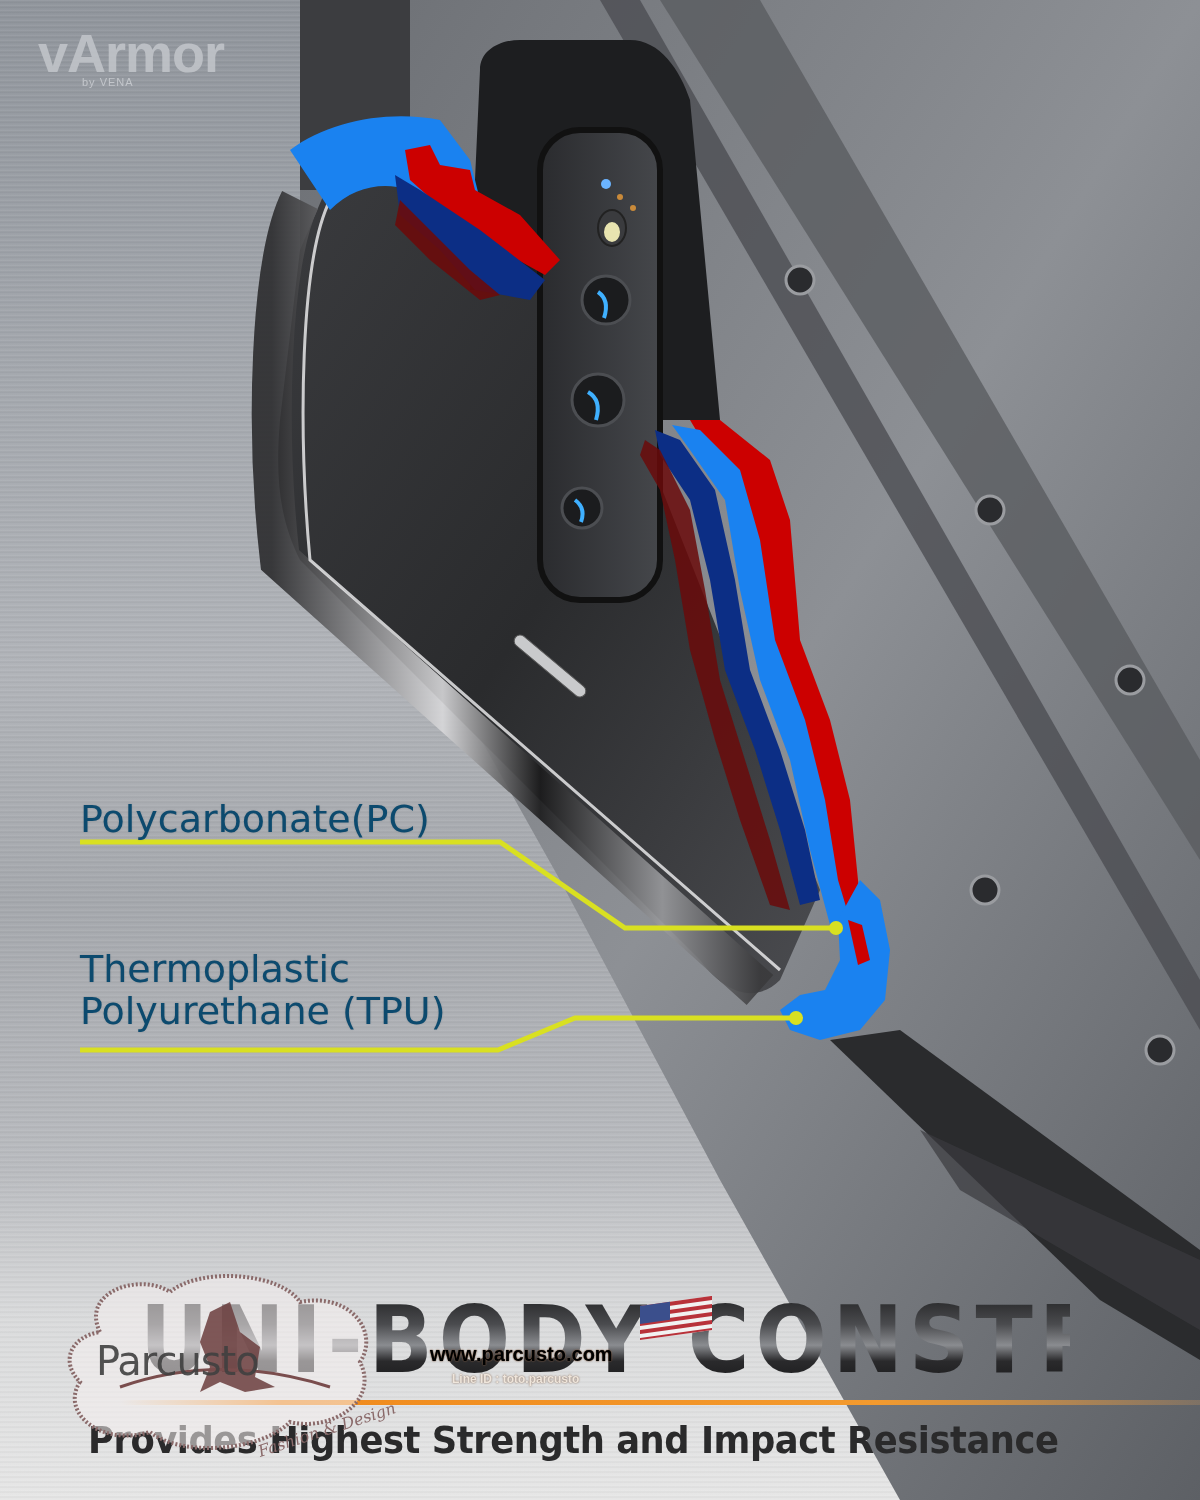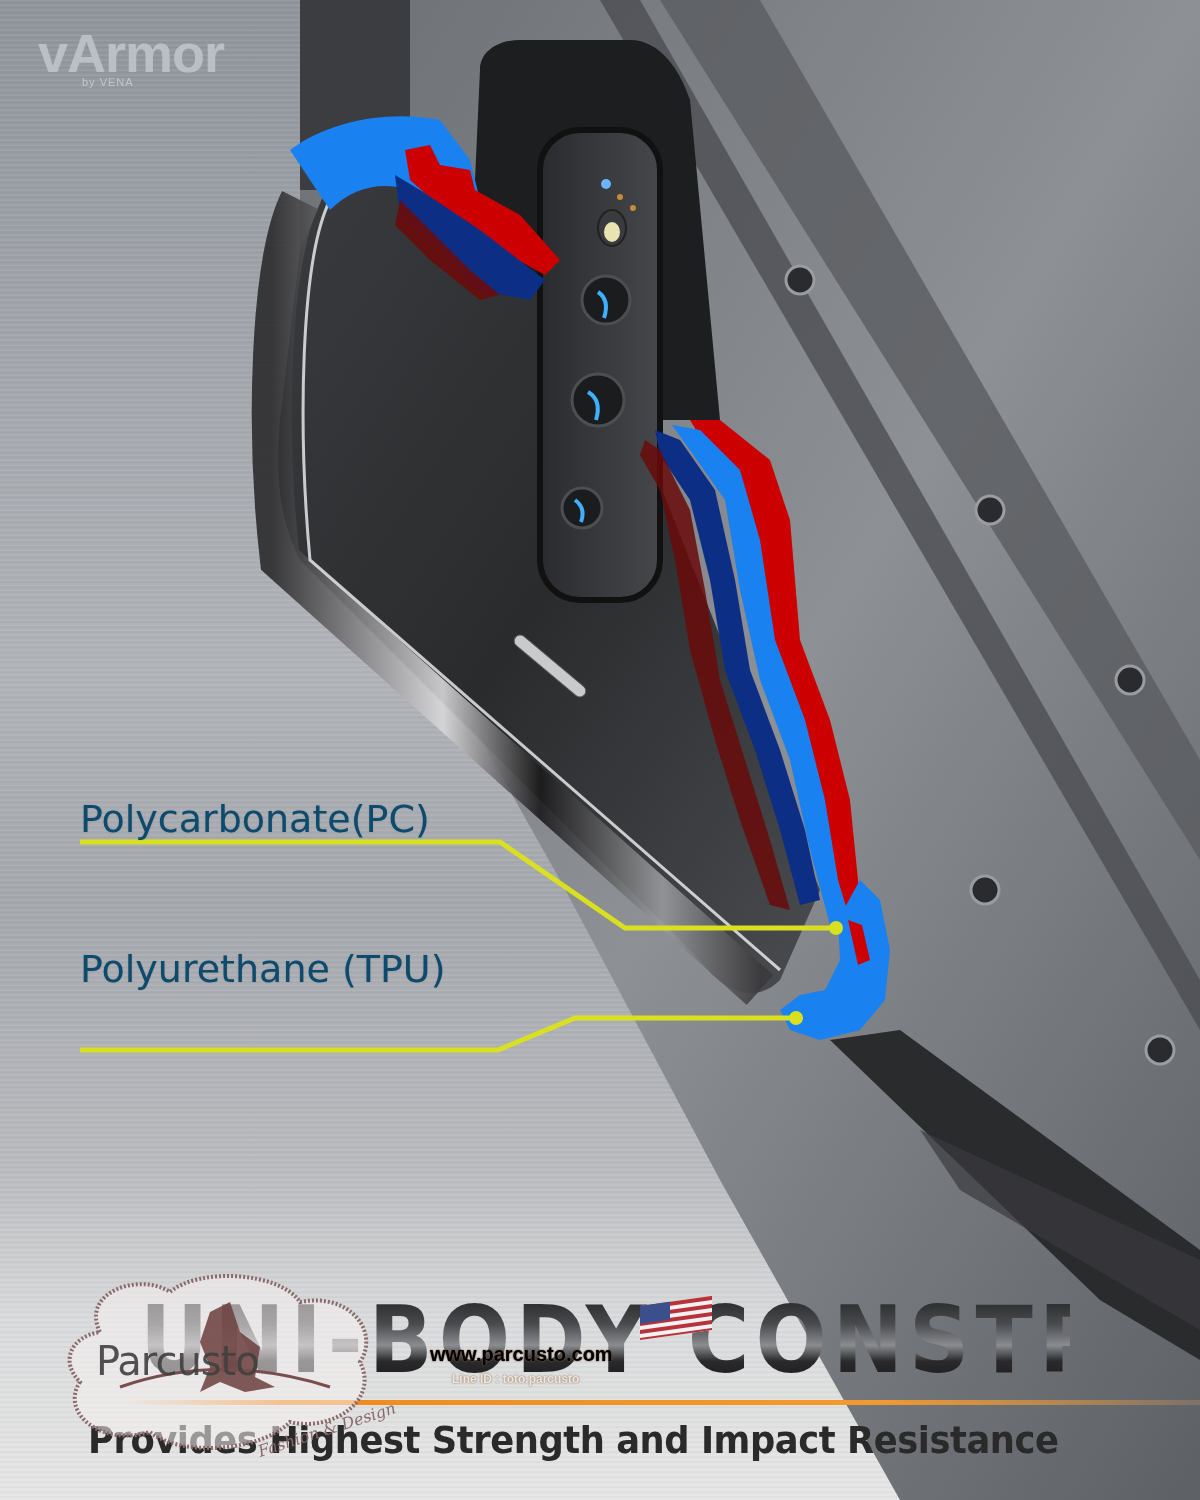--- a/index.html
+++ b/index.html
@@ -160,20 +160,21 @@
   <circle cx="796" cy="1018" r="7" fill="#d9e021"></circle>
 </svg>
 
 <div class="logo">
   <span class="brand">vArmor</span>
   <span class="by">by VENA</span>
 </div>
 
 <div class="callout callout-pc">Polycarbonate(PC)</div>
 <div class="callout callout-tpu">
+  <span>Thermoplastic</span>
   <span>Polyurethane (TPU)</span>
 </div>
 
 <div class="headline">UNI-BODY CONSTRUCTION</div>
 <div class="orange-rule"></div>
 <div class="subhead">Provides Highest Strength and Impact Resistance</div>
 
 <svg class="wm" viewBox="0 0 320 190" xmlns="http://www.w3.org/2000/svg">
   <path d="M40 60 C20 20 80 0 110 20 C140 -5 220 0 240 30 C290 20 320 60 300 90 C320 130 270 160 230 150 C200 180 120 185 90 160 C40 175 0 140 20 110 C0 90 10 65 40 60 Z" fill="rgba(245,240,240,0.55)" stroke="#8a6a6a" stroke-width="4" stroke-dasharray="2 2"></path>
   <path d="M150 40 L170 30 L180 60 L200 75 L195 105 L215 115 L185 120 L160 110 L140 120 L150 95 L140 70 Z" fill="#6b3d3d" opacity="0.85"></path>

